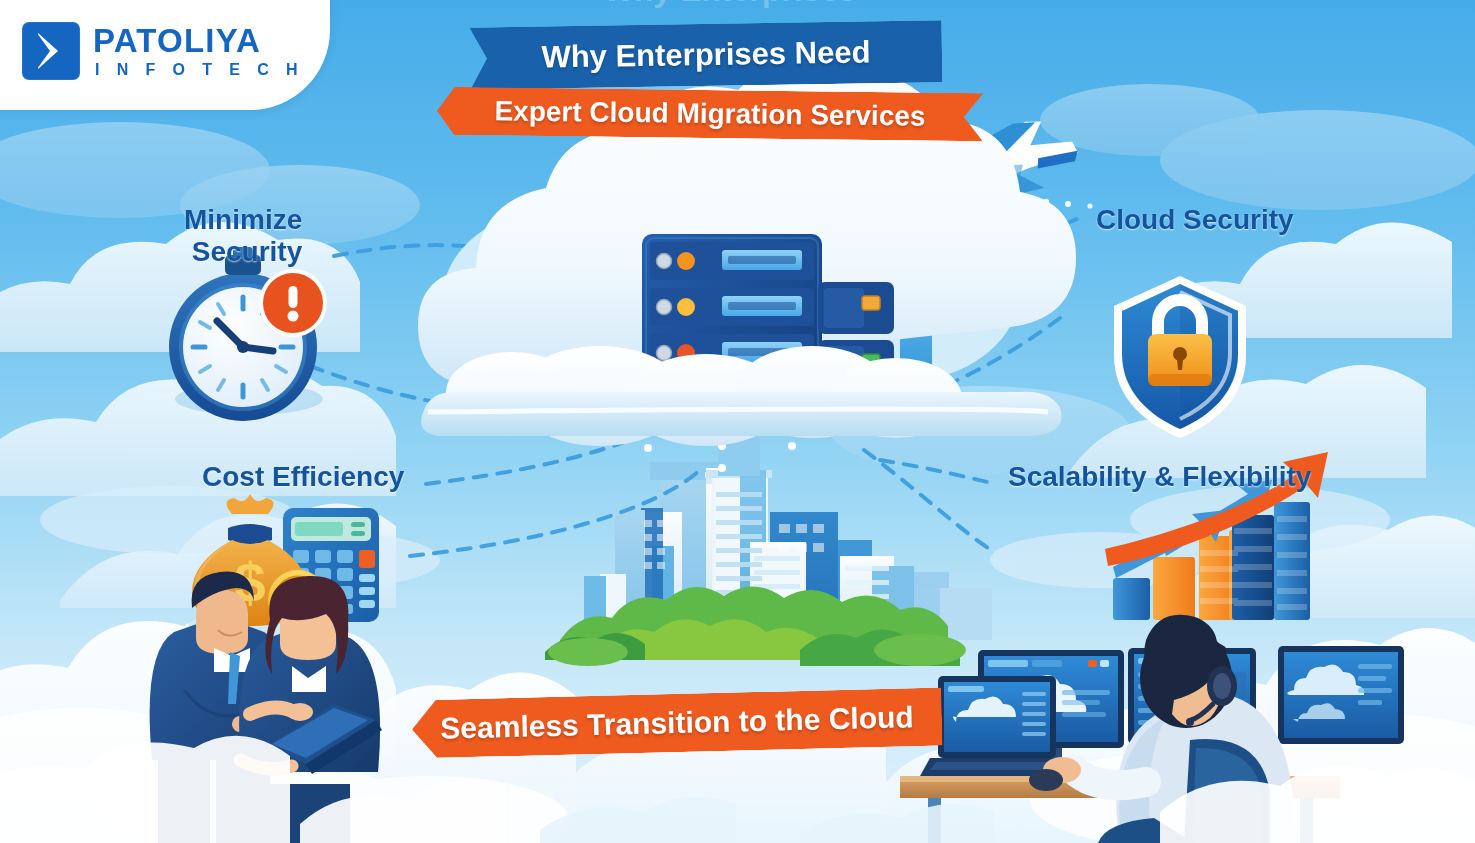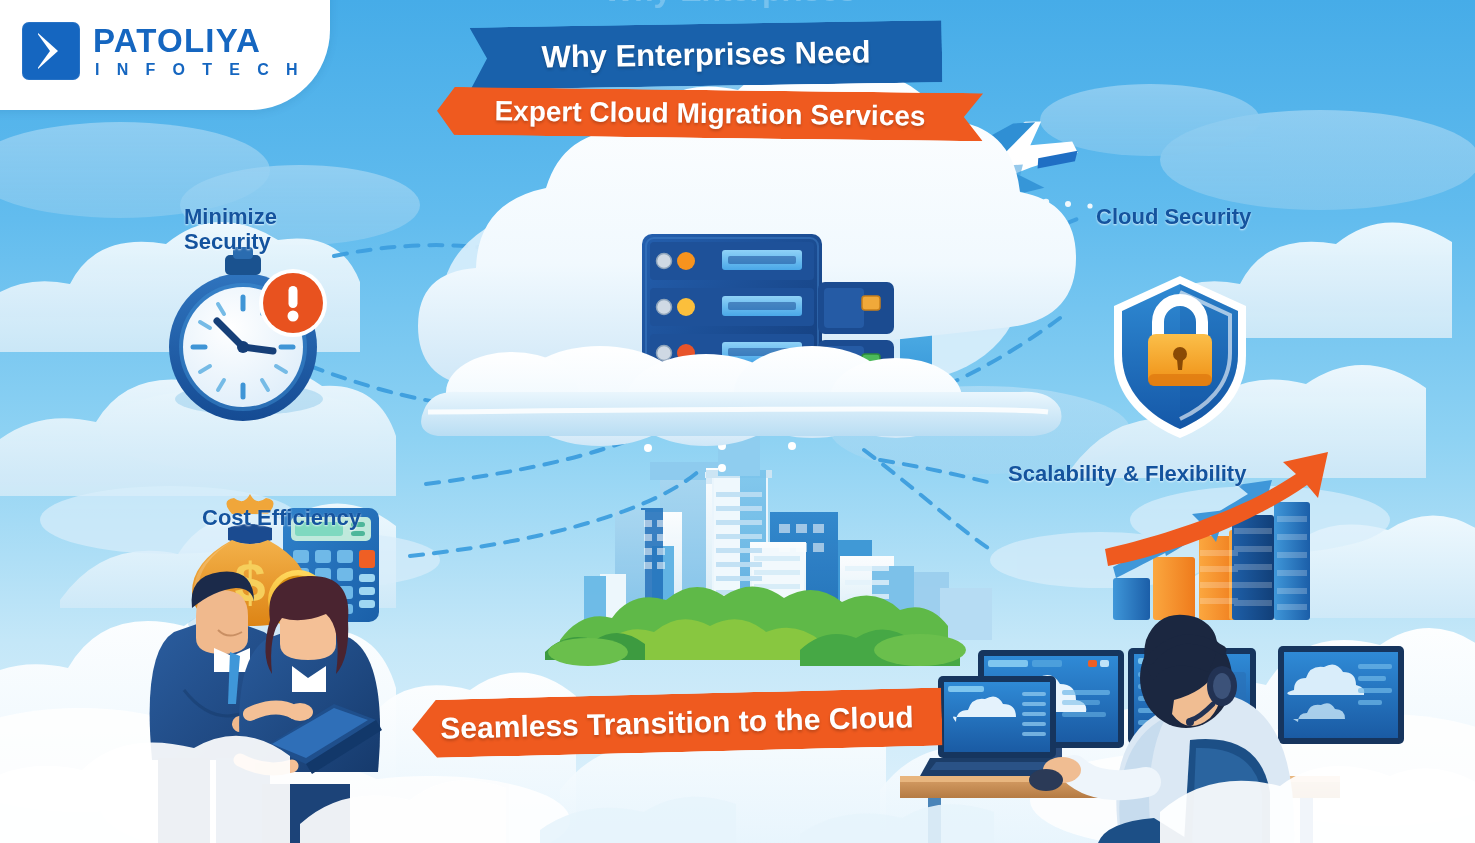--- a/index.html
+++ b/index.html
@@ -105,26 +105,27 @@
     width:520px; text-align:center;
     font-size:32px; font-weight:bold;
     color:rgba(255,255,255,.26);
     z-index:5; white-space:nowrap;
   }
 
   
   .node-label {
     position:absolute; z-index:30;
     color:#14539e; font-weight:bold;
-    line-height:1.15; font-size:22px;
+    line-height:1.15; font-size:28px;
     text-shadow:0 1px 2px rgba(255,255,255,.75);
+    text-align:right;
   }
   #label-minimize-downtime { left:184px; top:204px; }
   #label-data-security { left:1096px; top:204px; }
-  #label-cost-efficiency { left:202px; top:461px;margin-top:44px; }
+  #label-cost-efficiency { left:202px; top:461px; }
   #label-scalability     { left:1008px; top:461px; }
 </style>
 </head>
 <body>
 
 <div id="stage">
 
   <svg class="layer" viewBox="0 0 1475 843" preserveAspectRatio="none">
     <defs>
       <linearGradient id="skyGrad" x1="0" y1="0" x2="0" y2="1">

